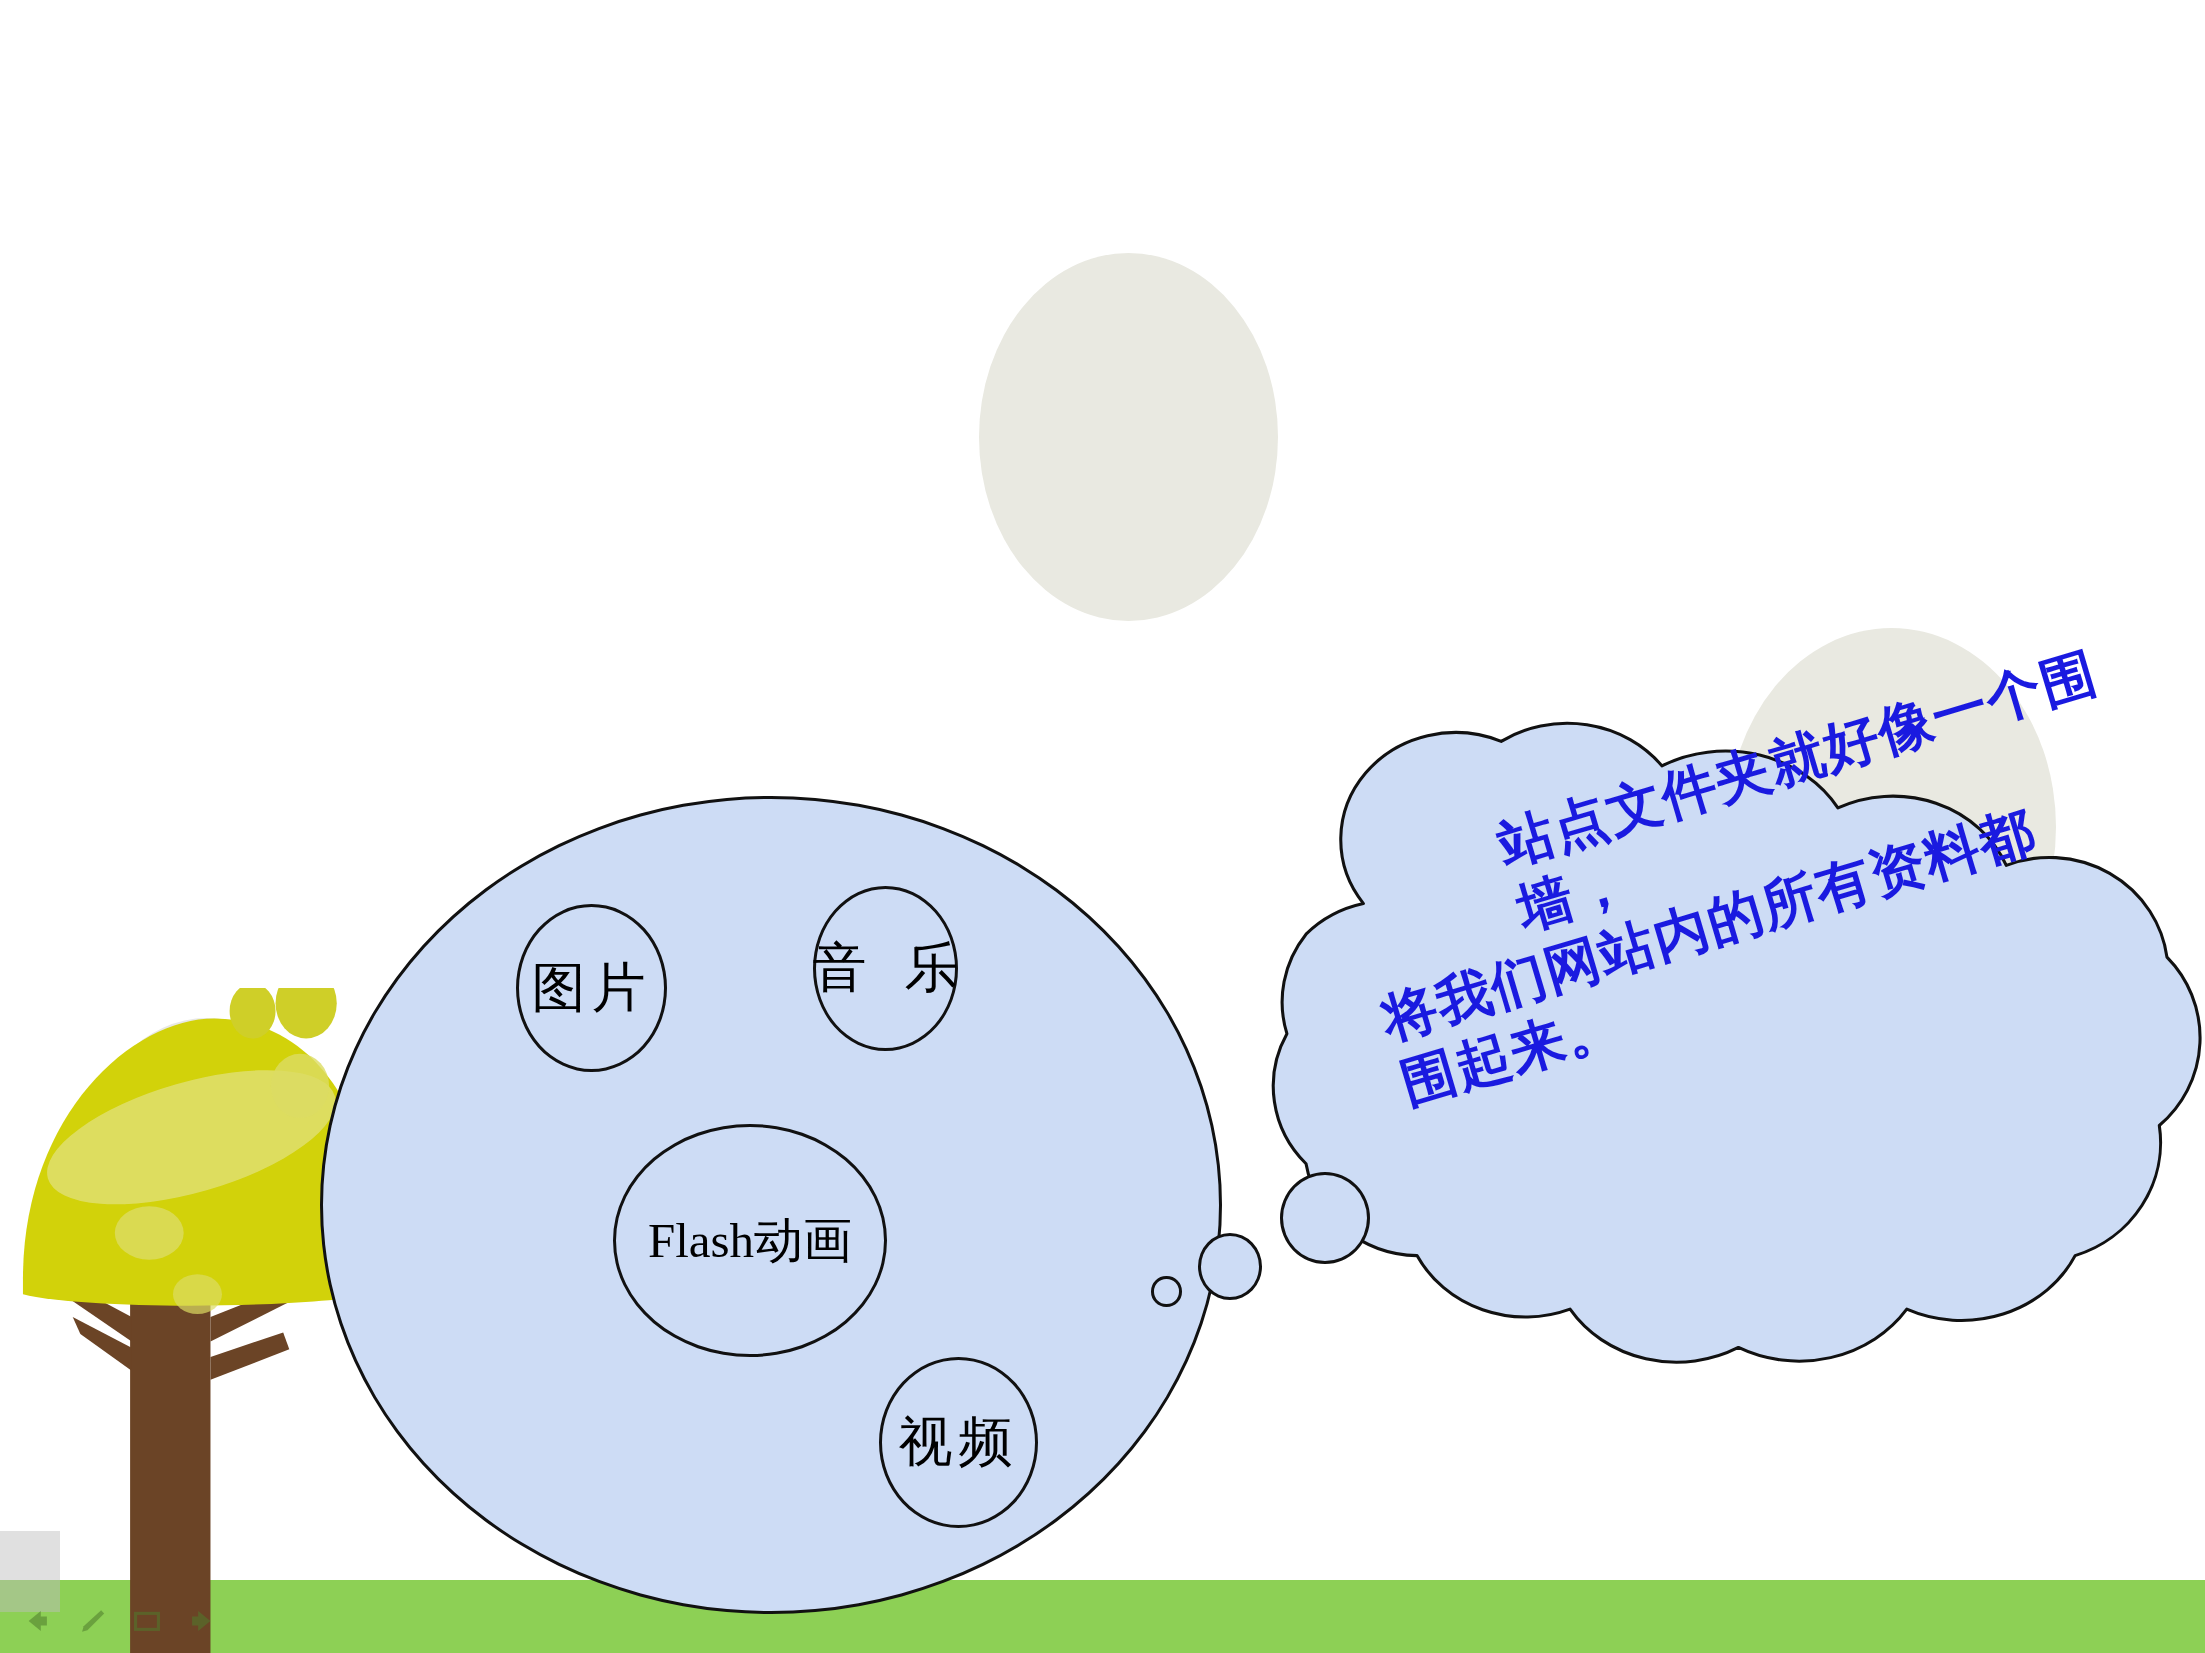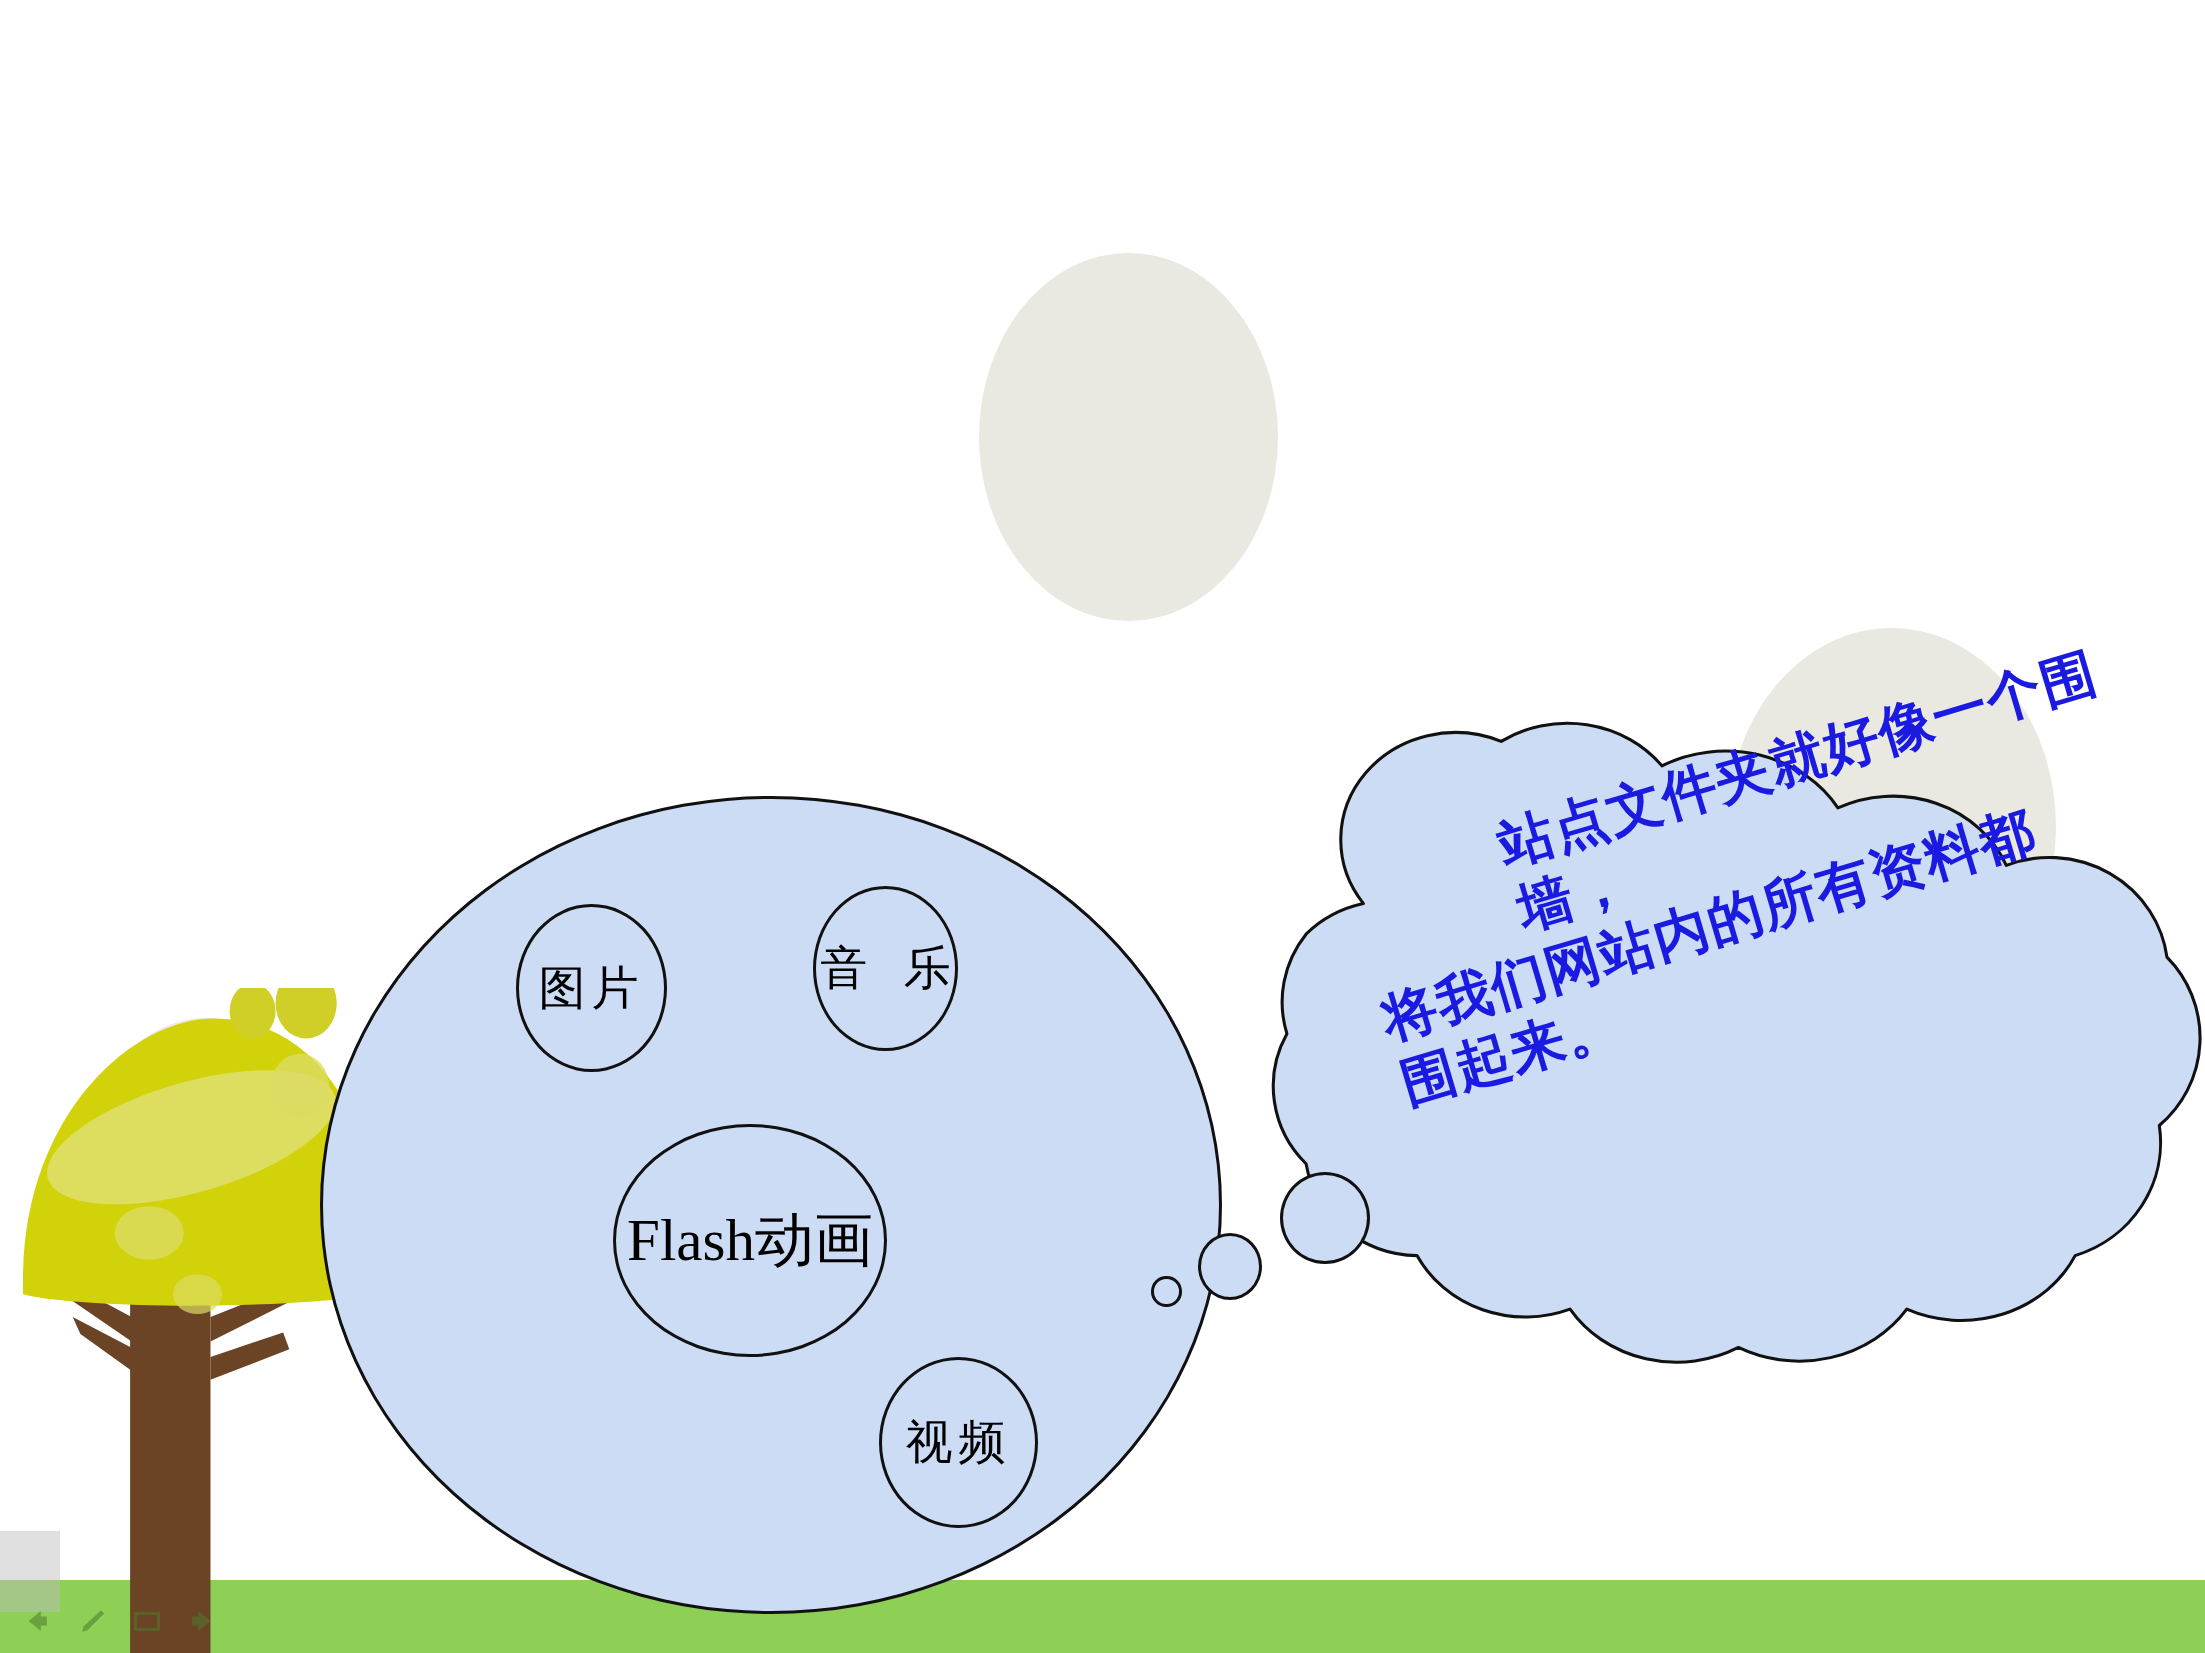--- a/index.html
+++ b/index.html
@@ -80,28 +80,28 @@
     z-index: 4;
   }
   .sub-oval {
     position: absolute;
     background: #cddcf5;
     border: 3.1px solid #111111;
     border-radius: 50%;
     display: flex;
     align-items: center;
     justify-content: center;
-    font-size: 47px;
+    font-size: 54px;
     color: #000000;
     white-space: nowrap;
     z-index: 5;
   }
   #oval-pic   { left: 516px;  top: 904px; width: 145px; height: 162px; letter-spacing: 6.1px; }
   #oval-music { left: 813px; top: 886px; width: 139px; height: 159px; letter-spacing: 12.3px; text-indent: 12.3px; text-align: right;}
-  #oval-flash { left: 613px;  top: 1124px; width: 268px; height: 227px; font-size: 59px; }
+  #oval-flash { left: 613px;  top: 1124px; width: 268px; height: 227px; font-size: 49px; }
   #oval-web   { left: 518px;  top: 1360px; width: 145px; height: 162px; letter-spacing: 6.1px; }
   #oval-video { left: 879px; top: 1357px; width: 153px; height: 165px; letter-spacing: 6.1px; }
 
   
   #thought-cloud {
     position: absolute;
     left: 1172px; top: 674px;
     width: 1041px; height: 727px;
     z-index: 4;
   }

